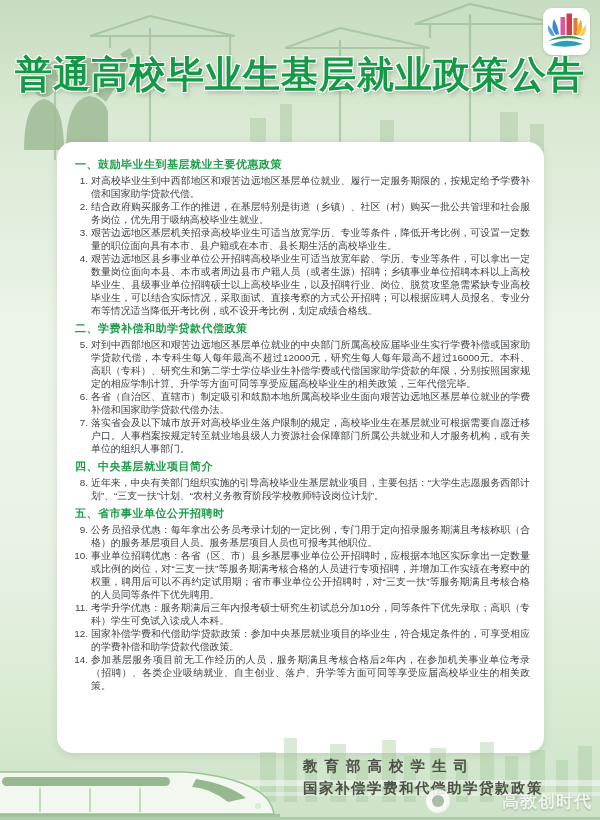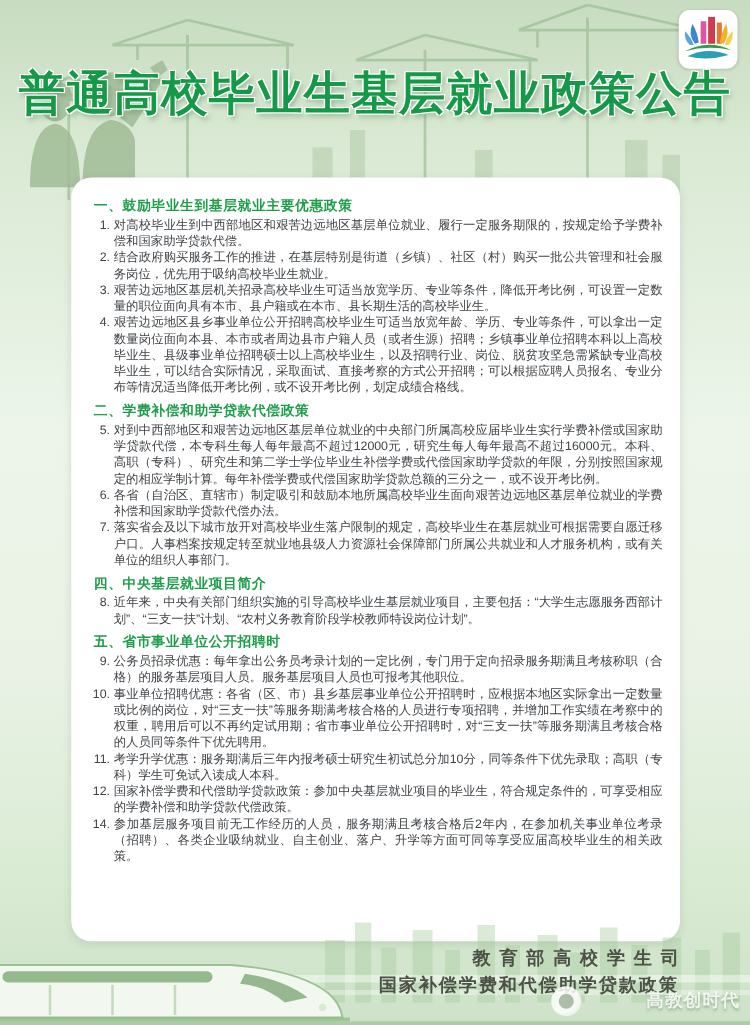--- a/index.html
+++ b/index.html
@@ -28,40 +28,40 @@
   }
   .sec-heading{
     margin:4px 0 2px 3px;font-size:11px;font-weight:700;color:#1f9e4a;letter-spacing:.5px;
   }
   .card ol{list-style:none;margin:0;padding:0;}
   .policy-item{display:flex;font-size:9.9px;line-height:13px;color:#3f4347;}
   .policy-item .num{flex:none;width:16px;text-align:right;padding-right:3px;}
   .policy-item .txt{flex:1;text-align:justify;}
   
   .footer{
-    position:absolute;right:57px;bottom:22px;text-align:right;
+    position:absolute;right:57px;bottom:22px;
     color:#4c5046;font-weight:700;
   }
   .footer-line1{font-size:14.5px;letter-spacing:7px;margin-right:-7px;}
   .footer-line2{font-size:14.5px;letter-spacing:1.5px;margin-top:3px;}
   
   .watermark{
     position:absolute;right:8px;bottom:7px;display:flex;align-items:center;gap:4px;
   }
   .wm-icon{
     width:24px;height:24px;border-radius:50%;
     background:radial-gradient(circle at 40% 40%, #ffffff 55%, #dfe8dc 100%);
     opacity:.85;position:relative;flex:none;
   }
   .wm-icon:after{
     content:"";position:absolute;left:6px;top:6px;width:12px;height:12px;border-radius:50%;
     background:#5c7d58;opacity:.55;
   }
   .wm-text{
-    font-size:14px;font-weight:700;color:rgba(255,255,255,.82);
+    font-size:17px;font-weight:700;color:rgba(255,255,255,.82);
     text-shadow:0 1px 2px rgba(90,115,90,.45);letter-spacing:1px;white-space:nowrap;margin-left:48px;
   }
 </style>
 </head>
 <body>
 
 <div class="poster">
 
   <svg class="decor" style="top:0;left:0" width="600" height="160" viewBox="0 0 600 160">
     <g stroke="#8fb487" stroke-width="2.2" fill="none" opacity="0.55">
@@ -144,21 +144,21 @@
       <li class="policy-item">
         <span class="num">4.</span>
         <span class="txt">艰苦边远地区县乡事业单位公开招聘高校毕业生可适当放宽年龄、学历、专业等条件，可以拿出一定数量岗位面向本县、本市或者周边县市户籍人员（或者生源）招聘；乡镇事业单位招聘本科以上高校毕业生、县级事业单位招聘硕士以上高校毕业生，以及招聘行业、岗位、脱贫攻坚急需紧缺专业高校毕业生，可以结合实际情况，采取面试、直接考察的方式公开招聘；可以根据应聘人员报名、专业分布等情况适当降低开考比例，或不设开考比例，划定成绩合格线。</span>
       </li>
     </ol>
 
     <h2 class="sec-heading">二、学费补偿和助学贷款代偿政策</h2>
     <ol>
       <li class="policy-item">
         <span class="num">5.</span>
-        <span class="txt">对到中西部地区和艰苦边远地区基层单位就业的中央部门所属高校应届毕业生实行学费补偿或国家助学贷款代偿，本专科生每人每年最高不超过12000元，研究生每人每年最高不超过16000元。本科、高职（专科）、研究生和第二学士学位毕业生补偿学费或代偿国家助学贷款的年限，分别按照国家规定的相应学制计算。每年补偿学费或代偿国家助学贷款总额的三分之一，或不设开考比例。</span>
+        <span class="txt">对到中西部地区和艰苦边远地区基层单位就业的中央部门所属高校应届毕业生实行学费补偿或国家助学贷款代偿，本专科生每人每年最高不超过12000元，研究生每人每年最高不超过16000元。本科、高职（专科）、研究生和第二学士学位毕业生补偿学费或代偿国家助学贷款的年限，分别按照国家规定的相应学制计算。升学等方面可同等享受应届高校毕业生的相关政策，三年代偿完毕。</span>
       </li>
       <li class="policy-item">
         <span class="num">6.</span>
         <span class="txt">各省（自治区、直辖市）制定吸引和鼓励本地所属高校毕业生面向艰苦边远地区基层单位就业的学费补偿和国家助学贷款代偿办法。</span>
       </li>
     </ol>
 
     <ol>
       <li class="policy-item">
         <span class="num">7.</span>

